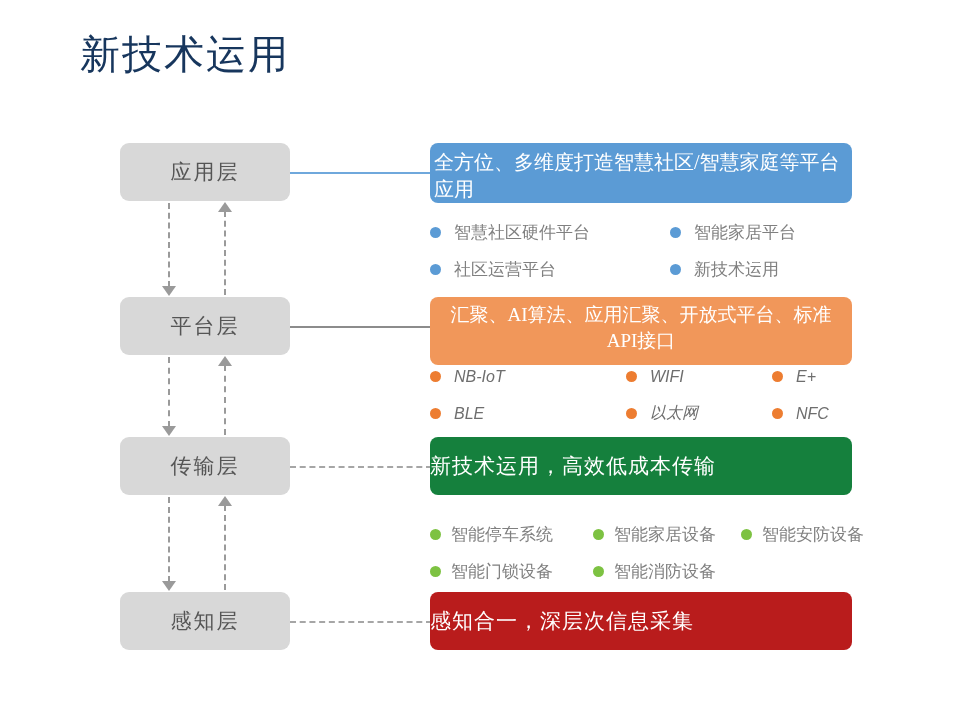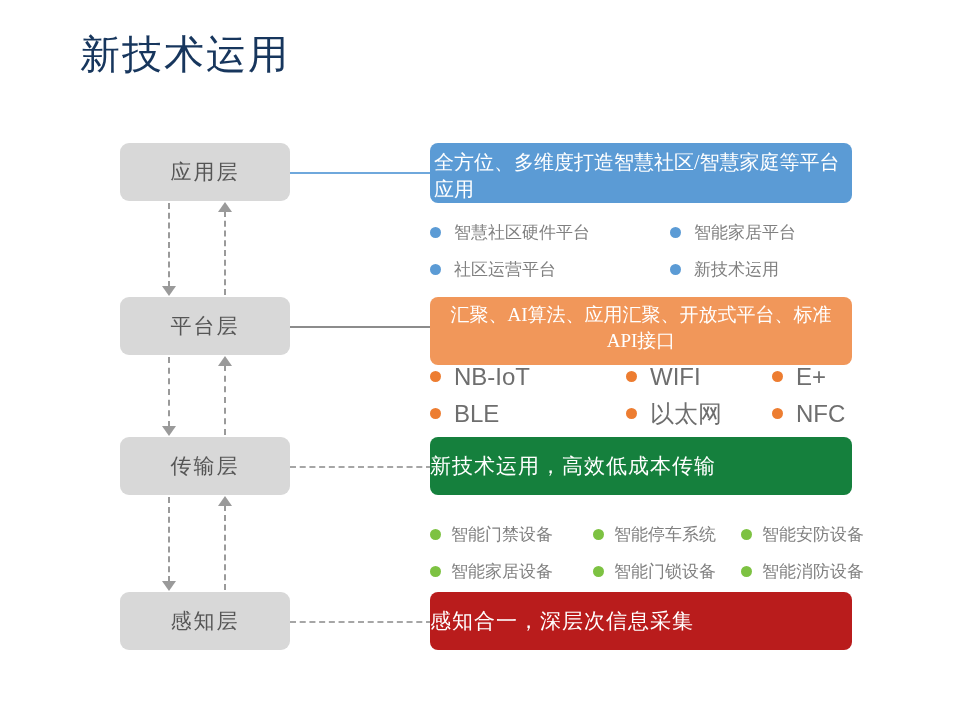--- a/index.html
+++ b/index.html
@@ -188,22 +188,23 @@
     display: flex;
     align-items: center;
     color: #808080;
     font-family: Liberation Sans, sans-serif;
     font-size: 17px;
     white-space: nowrap;
     height: 29px;
   }
   .bullet-group.platform-bullets .bullet-item {
     font-family: "Liberation Sans", "DejaVu Sans", sans-serif;
-    font-size: 24px;
+    font-size: 16px;
     color: #6E6E6E;
+    font-style: italic;
   }
   .dot {
     width: 11px;
     height: 11px;
     border-radius: 50%;
     flex: 0 0 auto;
     margin-right: 13px;
   }
   .dot.blue   { background: #5B9BD5; }
   .dot.orange { background: #ED7D31; }
@@ -324,36 +325,32 @@
     </div>
     <div class="bullet-item">
       <span class="dot orange"></span>
       <span>NFC</span>
     </div>
   </div>
 
   <div class="bullet-group transport-bullets">
     <div class="bullet-item">
       <span class="dot green"></span>
-      <span>智能门禁设备</span>
-    </div>
-    <div class="bullet-item">
-      <span class="dot green"></span>
       <span>智能停车系统</span>
     </div>
     <div class="bullet-item">
       <span class="dot green"></span>
+      <span>智能家居设备</span>
+    </div>
+    <div class="bullet-item">
+      <span class="dot green"></span>
       <span>智能安防设备</span>
     </div>
     <div class="bullet-item">
       <span class="dot green"></span>
-      <span>智能家居设备</span>
-    </div>
-    <div class="bullet-item">
-      <span class="dot green"></span>
       <span>智能门锁设备</span>
     </div>
     <div class="bullet-item">
       <span class="dot green"></span>
       <span>智能消防设备</span>
     </div>
   </div>
 
 </div>
 

